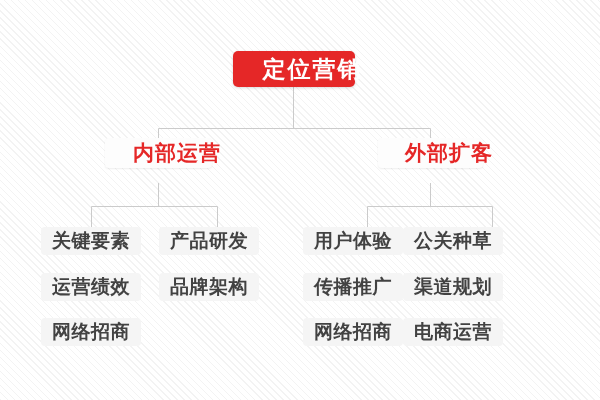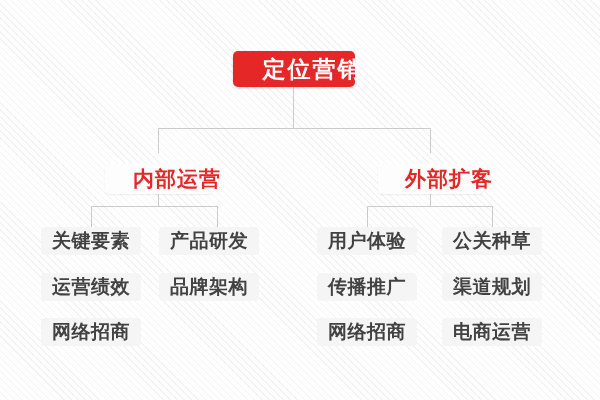--- a/index.html
+++ b/index.html
@@ -60,41 +60,41 @@
     color: #ffffff;
     border-radius: 5px;
     font-size: 23px;
     font-weight: bold;
     letter-spacing: 2px;
     box-shadow: 0 1px 3px rgba(0,0,0,0.15);
   }
 
   .branch-node {
     height: 30px;
-    top: 164px;
+    top: 138px;
     background: #fdfdfd;
     color: #e52727;
     border-radius: 4px;
     font-size: 21px;
     font-weight: bold;
     letter-spacing: 1px;
     box-shadow: 0 1px 2px rgba(0,0,0,0.07);
   }
   .branch-left  { left: 105px; width: 107px; }
   .branch-right { left: 378px; width: 105px; }
 
   .leaf-group {
     position: absolute;
     top: 227px;
     display: grid;
     grid-template-rows: 28px 28px 28px;
     row-gap: 17.5px;
   }
   .leaf-group-left  { left: 41px;  grid-template-columns: 100px 100px; column-gap: 18px; }
-  .leaf-group-right { left: 317px; grid-template-columns: 100px 100px; column-gap: 25px; }
+  .leaf-group-right { left: 303px; grid-template-columns: 100px 100px; }
 
   .leaf-node {
     display: flex;
     align-items: center;
     justify-content: center;
     background: #f5f5f5;
     color: #424242;
     border-radius: 4px;
     font-size: 19px;
     font-weight: bold;

